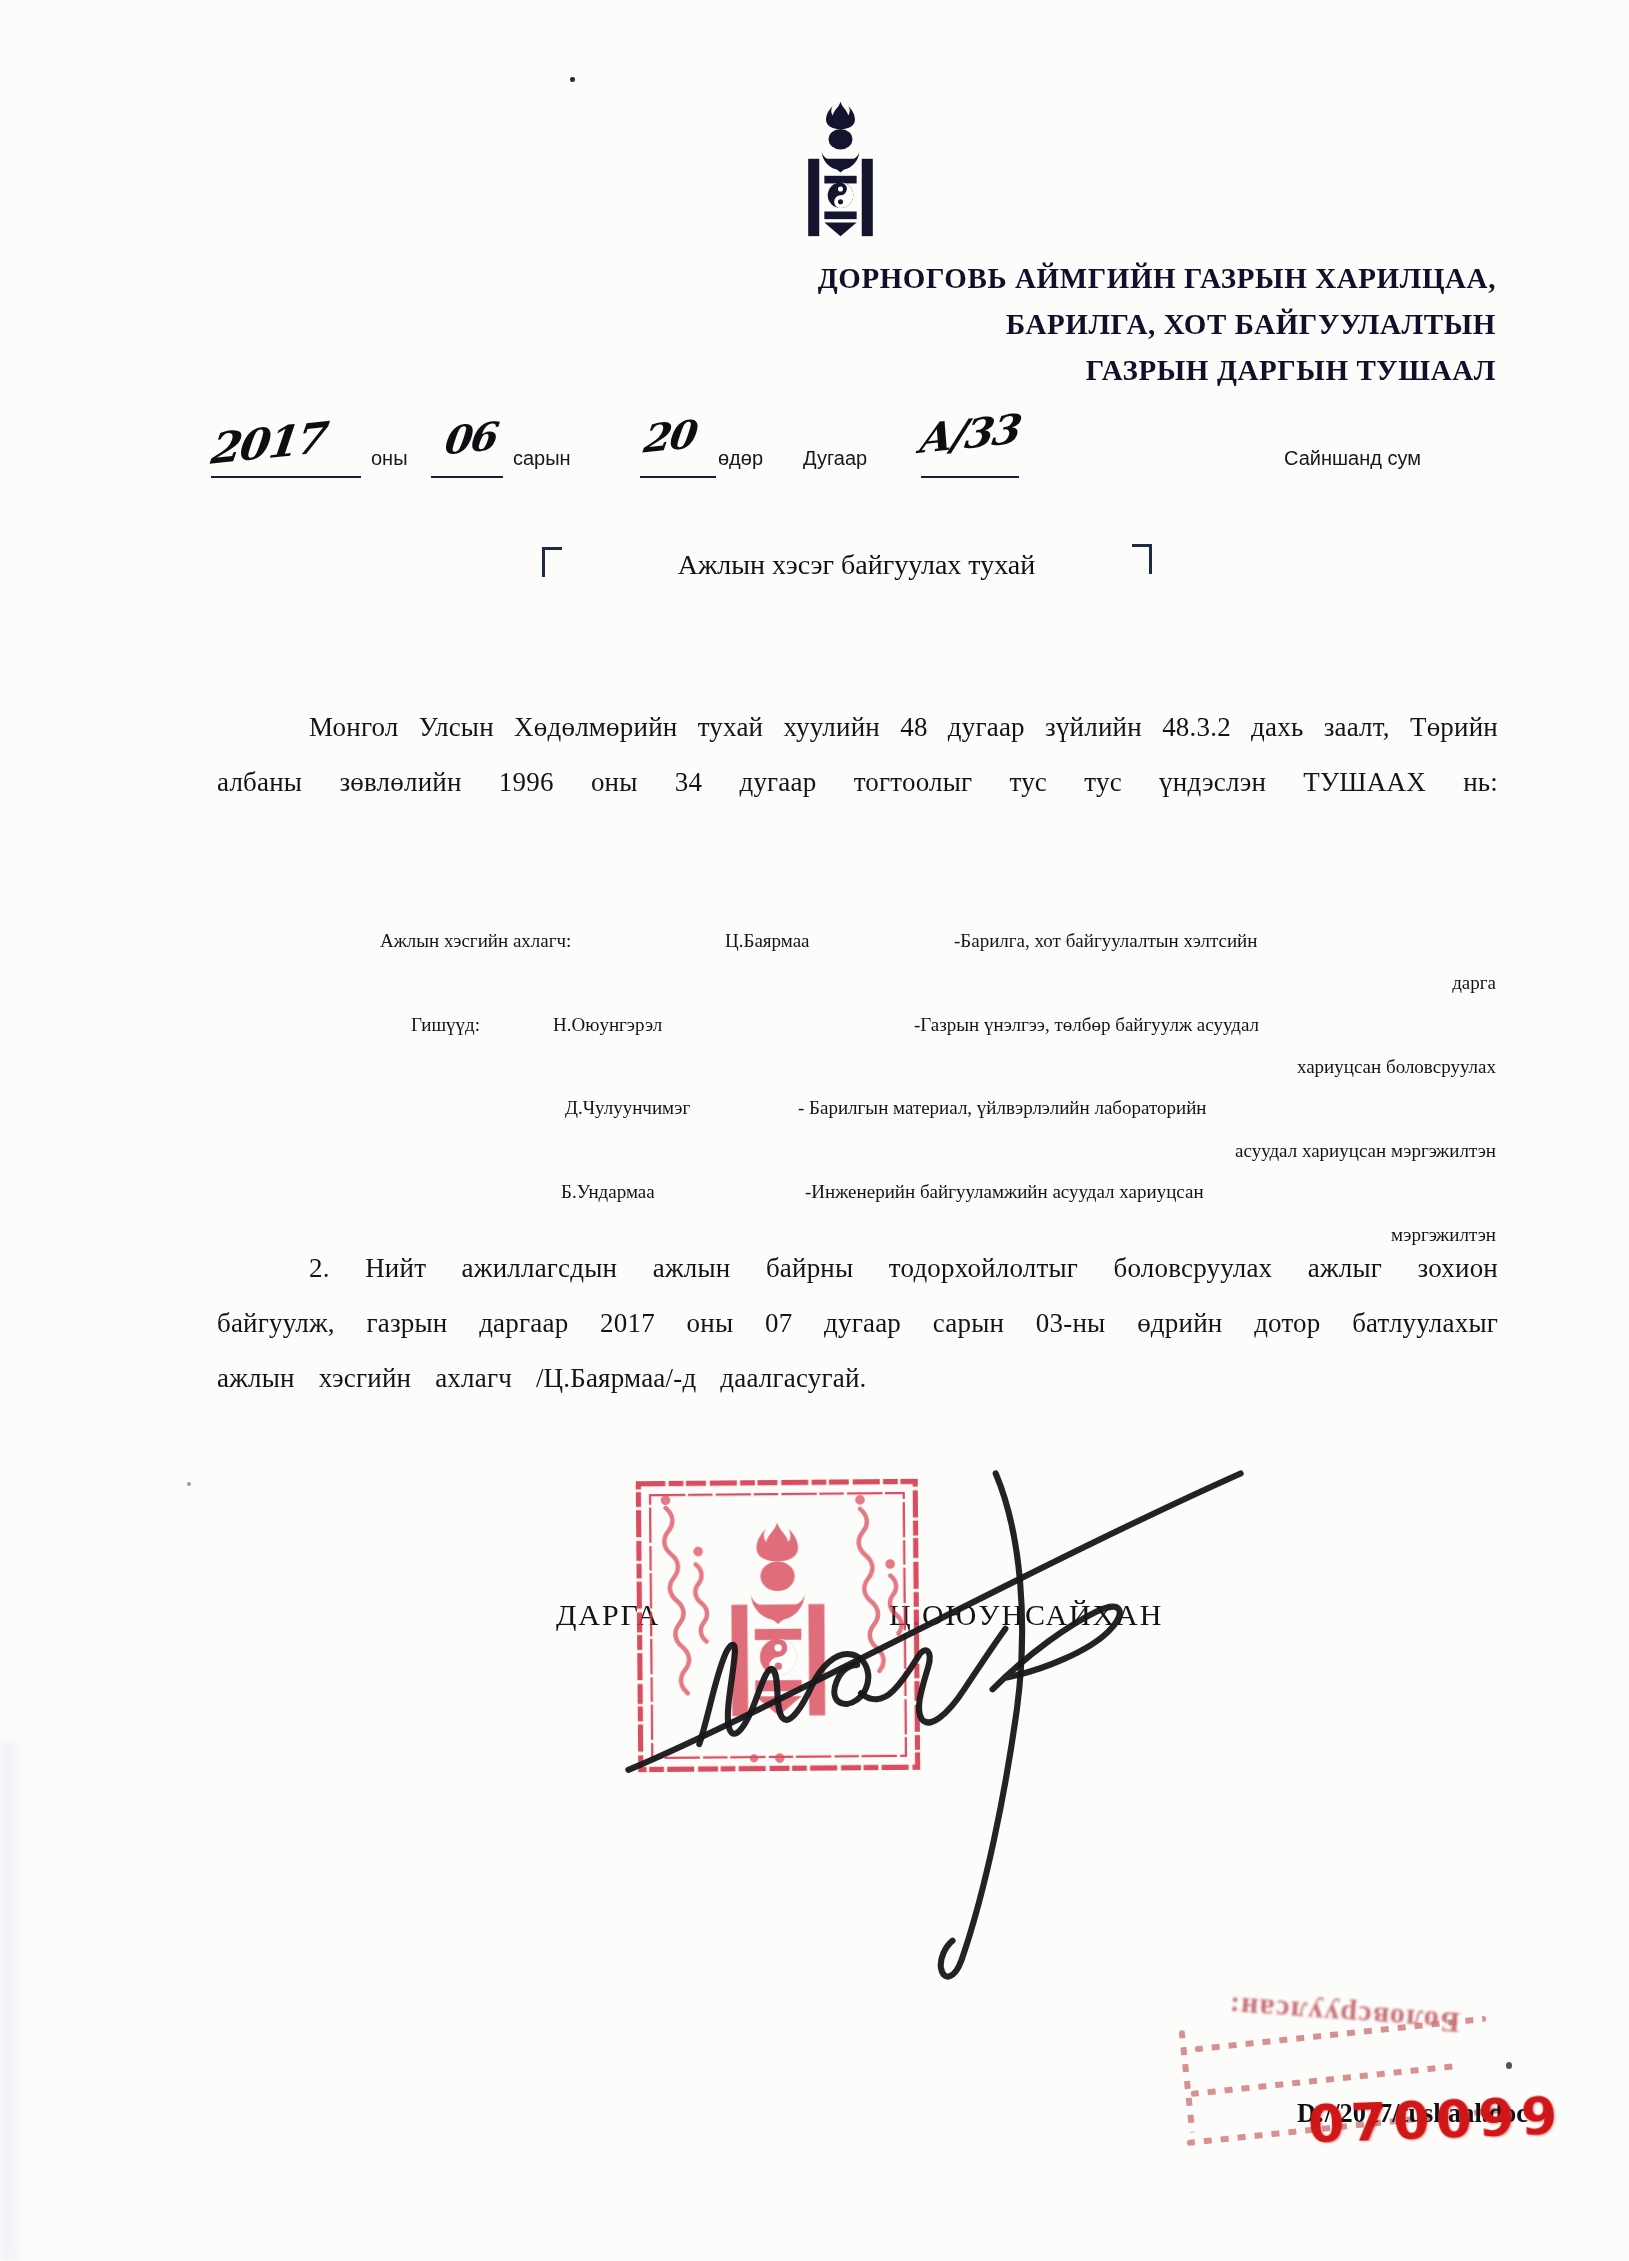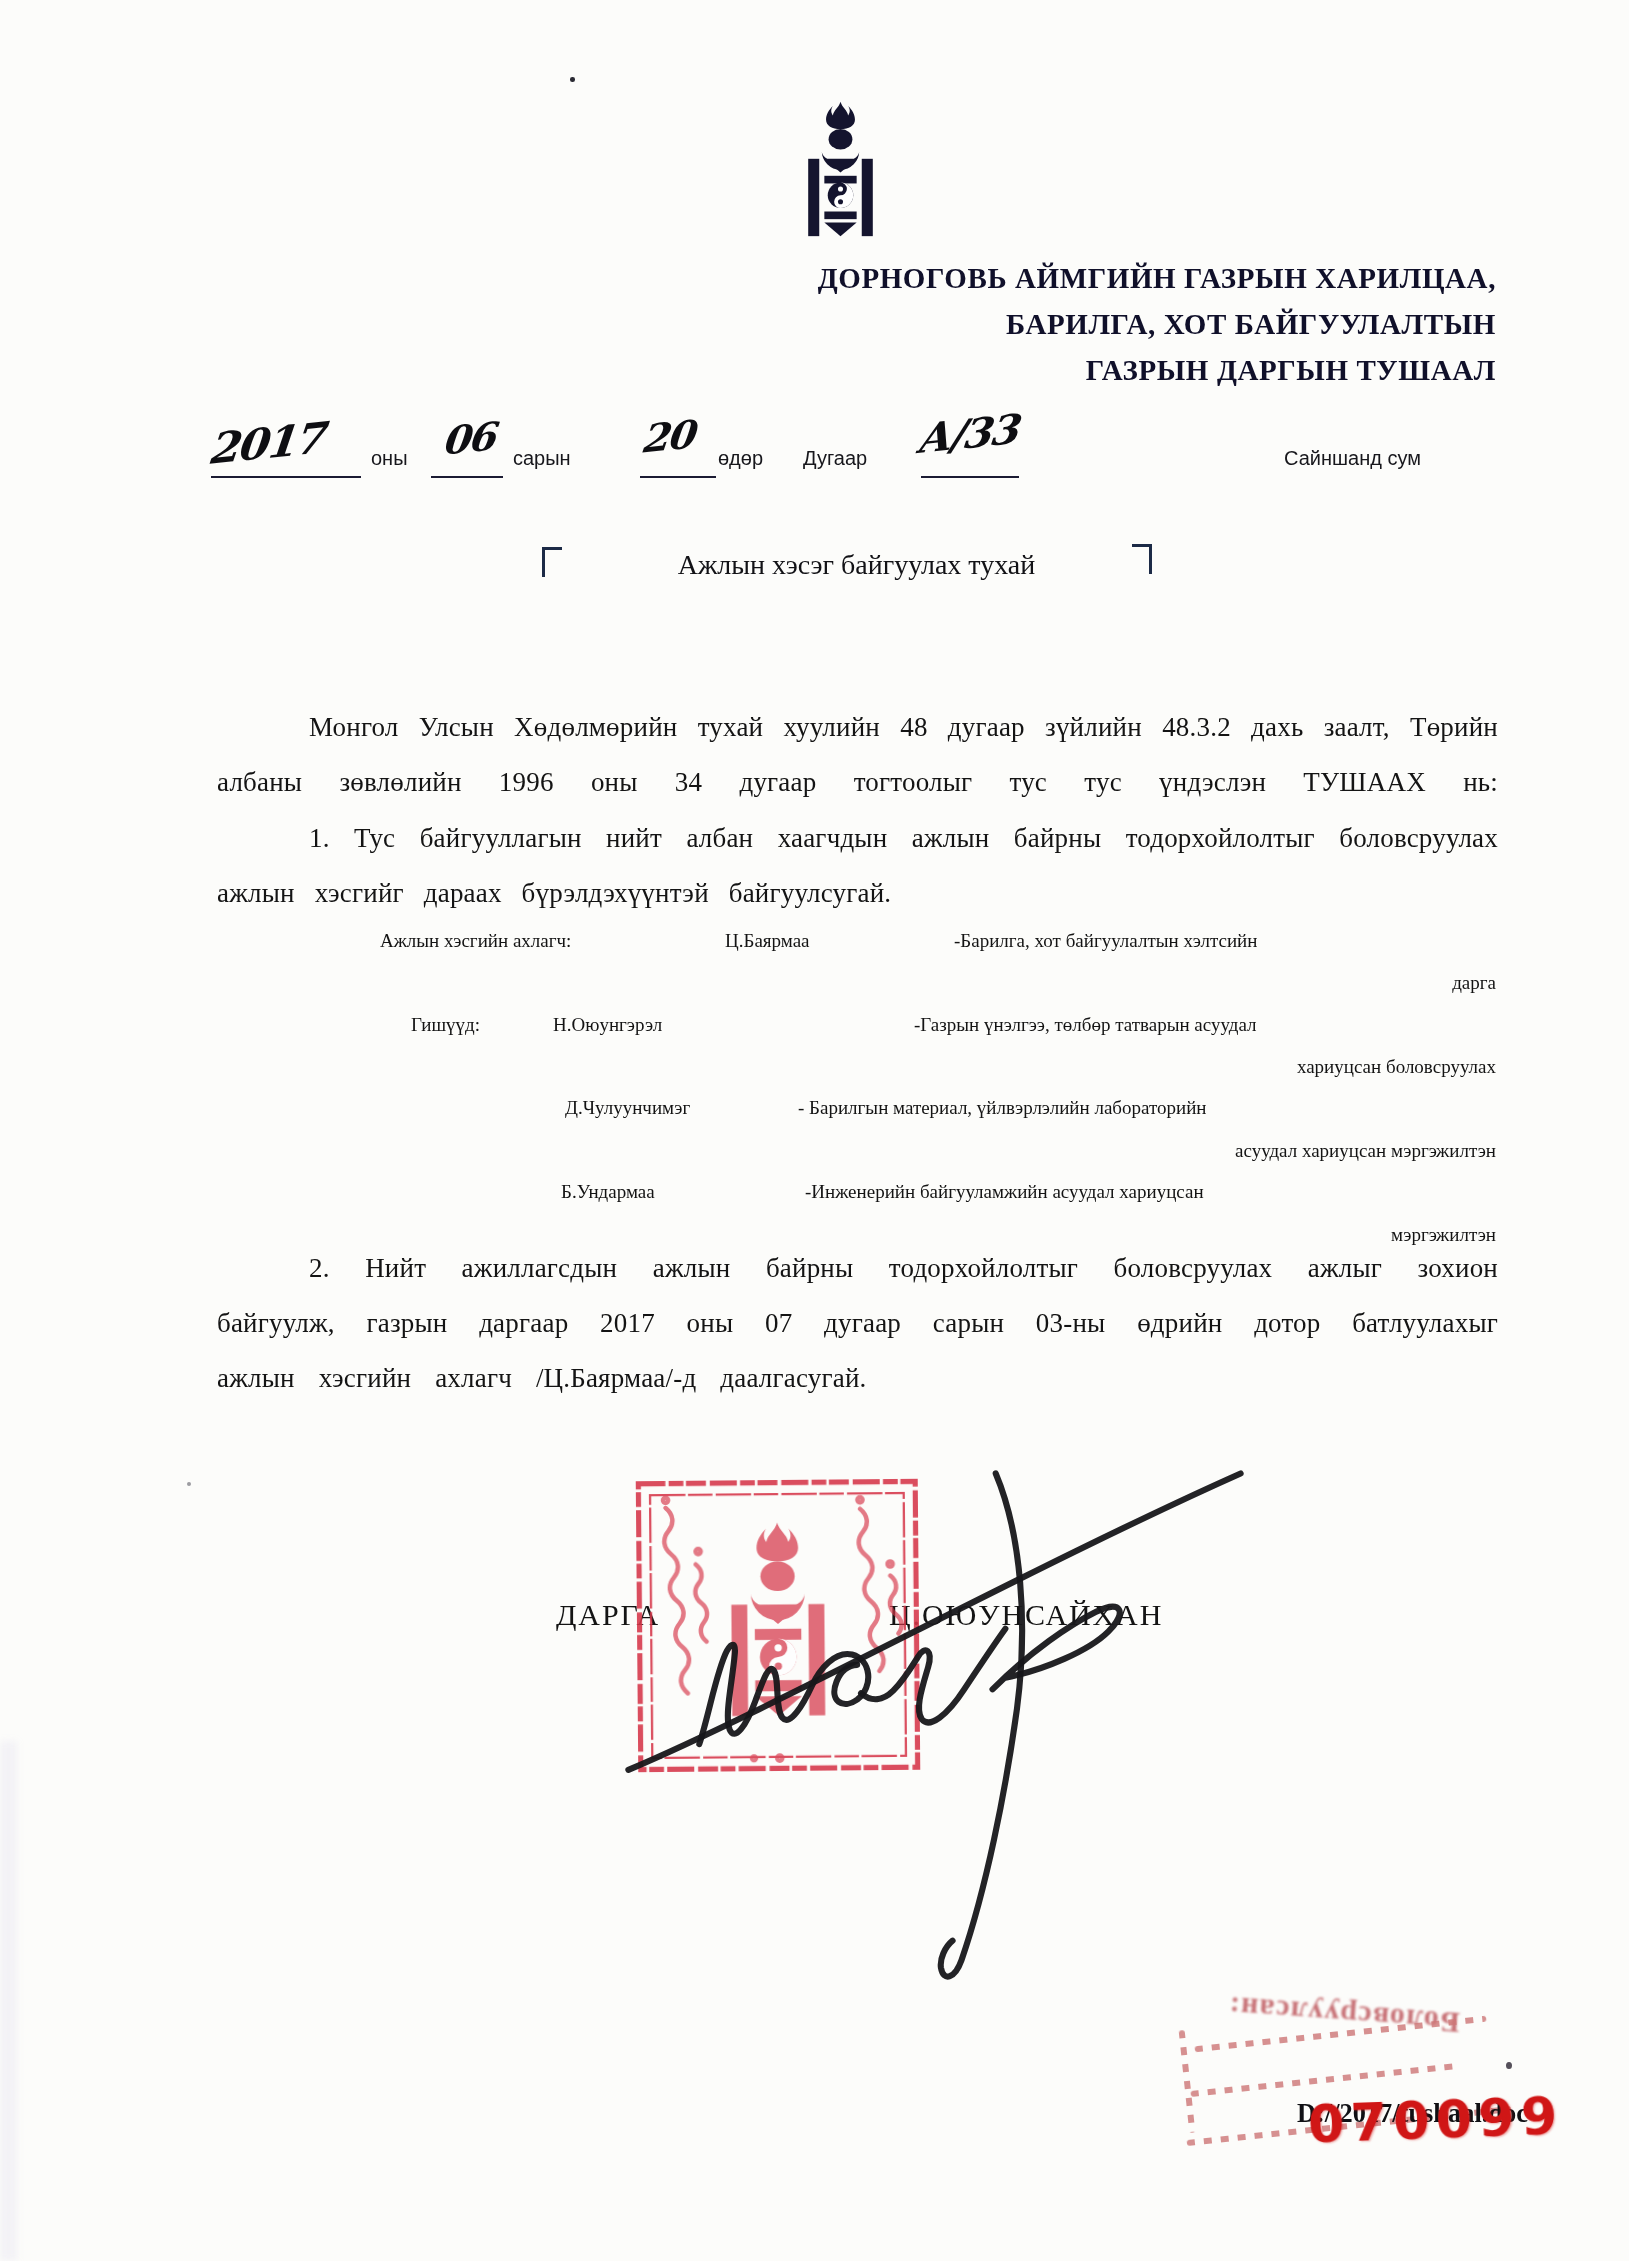--- a/index.html
+++ b/index.html
@@ -108,30 +108,29 @@
   <span class="abs hw nowrap" style="left:921px;top:410px;font-size:41px;">А/33</span>
   <div class="abs uline" style="left:921px;top:476px;width:98px;"></div>
 
   <span class="abs sans label nowrap" style="left:1284px;top:447px;">Сайншанд сум</span>
 
   <div class="abs bracket l"></div>
   <div class="abs subject">Ажлын хэсэг байгуулах тухай</div>
   <div class="abs bracket r"></div>
 
   <div class="abs para preamble">Монгол Улсын Хөдөлмөрийн тухай хуулийн 48 дугаар зүйлийн 48.3.2 дахь заалт, Төрийн албаны зөвлөлийн 1996 оны 34 дугаар тогтоолыг тус тус үндэслэн ТУШААХ нь:</div>
-  <div class="abs para item1">1. Тус байгууллагын нийт албан хаагчдын ажлын байрны тодорхойлолтыг боловсруулах ажлын хэсгийг дараах бүрэлдэхүүнтэй байгуулсугай.</div>
 
   <span class="abs mline nowrap" style="left:380px;top:930px;">Ажлын хэсгийн ахлагч:</span>
   <span class="abs mline nowrap" style="left:725px;top:930px;">Ц.Баярмаа</span>
   <span class="abs mline nowrap" style="left:954px;top:930px;">-Барилга, хот байгуулалтын хэлтсийн</span>
   <div class="abs mline right-line nowrap" style="top:972px;">дарга</div>
 
   <span class="abs mline nowrap" style="left:411px;top:1014px;">Гишүүд:</span>
   <span class="abs mline nowrap" style="left:553px;top:1014px;">Н.Оюунгэрэл</span>
-  <span class="abs mline nowrap" style="left:914px;top:1014px;">-Газрын үнэлгээ, төлбөр татварын асуудал</span>
+  <span class="abs mline nowrap" style="left:914px;top:1014px;">-Газрын үнэлгээ, төлбөр байгуулж асуудал</span>
   <div class="abs mline right-line nowrap" style="top:1056px;">хариуцсан боловсруулах</div>
 
   <span class="abs mline nowrap" style="left:565px;top:1097px;">Д.Чулуунчимэг</span>
   <span class="abs mline nowrap" style="left:798px;top:1097px;">- Барилгын материал, үйлвэрлэлийн лабораторийн</span>
   <div class="abs mline right-line nowrap" style="top:1140px;">асуудал хариуцсан мэргэжилтэн</div>
 
   <span class="abs mline nowrap" style="left:561px;top:1181px;">Б.Ундармаа</span>
   <span class="abs mline nowrap" style="left:805px;top:1181px;">-Инженерийн байгууламжийн асуудал хариуцсан</span>
   <div class="abs mline right-line nowrap" style="top:1224px;">мэргэжилтэн</div>
 

